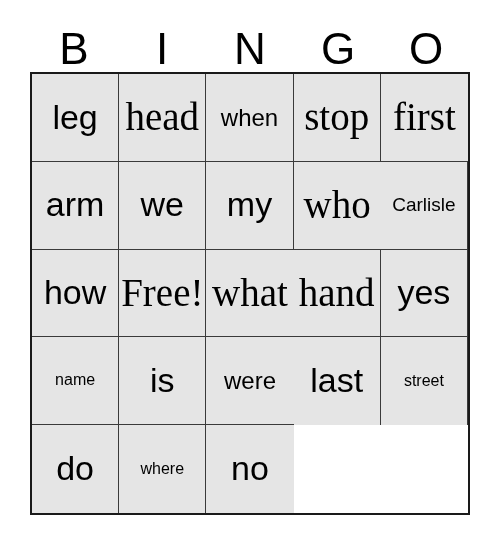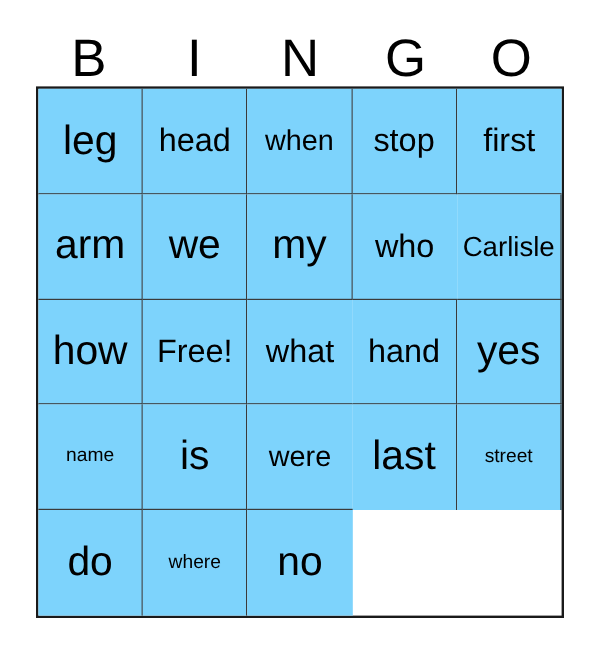--- a/index.html
+++ b/index.html
@@ -61,42 +61,42 @@
   }
 
   .cell {
     box-sizing: border-box;
     border-right: 1px solid #3a3a3a;
     border-bottom: 1px solid #3a3a3a;
     display: flex;
     align-items: center;
     justify-content: center;
     overflow: hidden;
-    background: #7dd3fc;
+    background: #e5e5e5;
     padding: 0 8px;
   }
   
   .cell.col-last { border-right: none; }
   .cell.row-last { border-bottom: none; }
 
   .cell-text {
     display: block;
     text-align: center;
     white-space: nowrap;
     line-height: 1.05;
     color: #000000;
     user-select: none;
   }
 
   
   .fs-xl  { font-size: 34px; }
-  .fs-lg  { font-size: 27px; }
+  .fs-lg  { font-size: 39px; font-family: Liberation Serif, serif; }
   .fs-md  { font-size: 24px; }
   .fs-sm  { font-size: 16px; }
-  .fs-xs  { font-size: 23px; }
+  .fs-xs  { font-size: 19px; }
 </style>
 </head>
 <body>
 
 <div id="card">
 
   <div class="header-row">
     <div class="header-cell">B</div>
     <div class="header-cell">I</div>
     <div class="header-cell">N</div>

